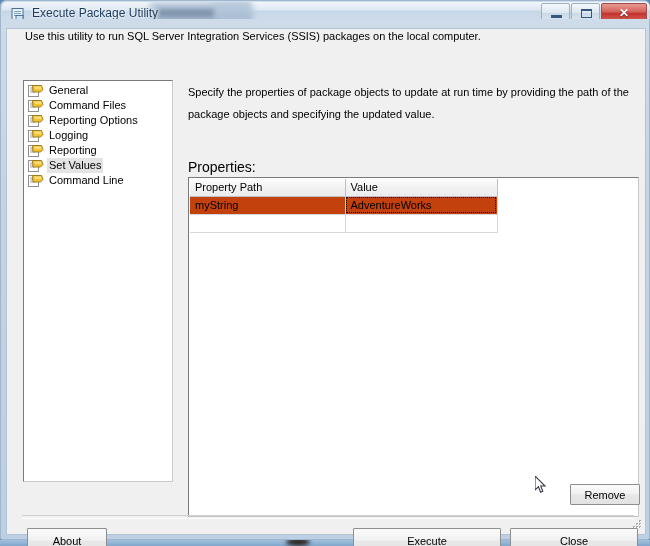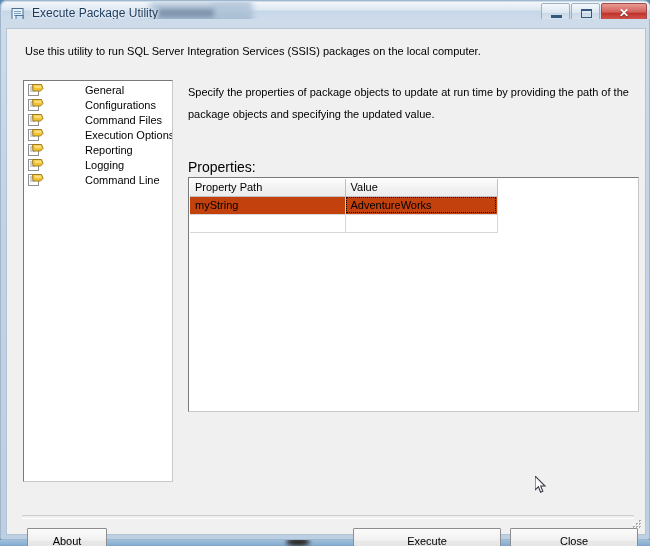--- a/index.html
+++ b/index.html
@@ -135,21 +135,21 @@
     position: absolute;
     left: 5px; top: 27px;
     width: 640px; height: 507px;
     box-sizing: border-box;
     background: #f0f0f0;
     border: 1px solid #b5c4d4;
   }
 
   .header-text {
     position: absolute;
-    left: 18px; top: 16px;
+    left: 18px; top: 1px;
     font-size: 11px;
     color: #000;
     white-space: nowrap;
   }
 
   
   .tree-panel {
     position: absolute;
     left: 16px; top: 51px;
     width: 150px; height: 402px;
@@ -158,25 +158,24 @@
     border: 1px solid #7a7a7a;
     border-right-color: #c8c8c8;
     border-bottom-color: #c8c8c8;
     overflow: hidden;
     padding-top: 2px;
   }
   .tree-item {
     height: 15px;
     line-height: 15px;
     display: flex;
-    align-items: flex-start;
+    align-items: flex-end;
     padding-left: 4px;
     white-space: nowrap;
     font-size: 11px;
-    gap: 36px;
   }
   .tree-item .lbl {
     padding: 0 2px;
   }
   .tree-item.selected .lbl {
     background: #e4e4e4;
   }
   .tree-ico {
     width: 16px; height: 14px;
     margin-right: 3px;
@@ -193,21 +192,21 @@
     line-height: 22px;
   }
   .props-label {
     position: absolute;
     left: 181px; top: 130px;
     font-size: 14px;
   }
   .grid-panel {
     position: absolute;
     left: 181px; top: 148px;
-    width: 451px; height: 235px;
+    width: 451px; height: 340px;
     box-sizing: border-box;
     background: #fff;
     border: 1px solid #7a7a7a;
     border-right-color: #c8c8c8;
     border-bottom-color: #c8c8c8;
     overflow: hidden;
   }
   table.grid {
     border-collapse: collapse;
     table-layout: fixed;
@@ -363,65 +362,65 @@
           </div>
           <div class="tree-item">
             <span class="tree-ico"><svg width="16" height="14" viewBox="0 0 16 14">
                 <rect x="0.5" y="1.5" width="10" height="11" fill="#ffffff" stroke="#8f8f8f" stroke-width="1"></rect>
                 <rect x="2" y="3.5" width="7" height="1" fill="#9aa7b5"></rect>
                 <rect x="2" y="5.5" width="7" height="1" fill="#9aa7b5"></rect>
                 <rect x="2" y="7.5" width="5" height="1" fill="#9aa7b5"></rect>
                 <path d="M4.5 1.5 L13.5 1.5 L15 5.5 L12.5 8 L5 8 Z" fill="#f2c231" stroke="#9a7412" stroke-width="0.9"></path>
                 <path d="M6 2.6 L12.8 2.6 L13.8 5.1 L7.2 5.1 Z" fill="#f8dd7a"></path>
               </svg></span>
-            <span class="lbl">Configurations</span>
-          </div>
-          <div class="tree-item">
-            <span class="tree-ico"><svg width="16" height="14" viewBox="0 0 16 14">
-                <rect x="0.5" y="1.5" width="10" height="11" fill="#ffffff" stroke="#8f8f8f" stroke-width="1"></rect>
-                <rect x="2" y="3.5" width="7" height="1" fill="#9aa7b5"></rect>
-                <rect x="2" y="5.5" width="7" height="1" fill="#9aa7b5"></rect>
-                <rect x="2" y="7.5" width="5" height="1" fill="#9aa7b5"></rect>
-                <path d="M4.5 1.5 L13.5 1.5 L15 5.5 L12.5 8 L5 8 Z" fill="#f2c231" stroke="#9a7412" stroke-width="0.9"></path>
-                <path d="M6 2.6 L12.8 2.6 L13.8 5.1 L7.2 5.1 Z" fill="#f8dd7a"></path>
-              </svg></span>
             <span class="lbl">Command Files</span>
           </div>
           <div class="tree-item">
             <span class="tree-ico"><svg width="16" height="14" viewBox="0 0 16 14">
                 <rect x="0.5" y="1.5" width="10" height="11" fill="#ffffff" stroke="#8f8f8f" stroke-width="1"></rect>
                 <rect x="2" y="3.5" width="7" height="1" fill="#9aa7b5"></rect>
                 <rect x="2" y="5.5" width="7" height="1" fill="#9aa7b5"></rect>
                 <rect x="2" y="7.5" width="5" height="1" fill="#9aa7b5"></rect>
                 <path d="M4.5 1.5 L13.5 1.5 L15 5.5 L12.5 8 L5 8 Z" fill="#f2c231" stroke="#9a7412" stroke-width="0.9"></path>
                 <path d="M6 2.6 L12.8 2.6 L13.8 5.1 L7.2 5.1 Z" fill="#f8dd7a"></path>
               </svg></span>
-            <span class="lbl">Execution Options</span>
+            <span class="lbl">Reporting Options</span>
+          </div>
+          <div class="tree-item">
+            <span class="tree-ico"><svg width="16" height="14" viewBox="0 0 16 14">
+                <rect x="0.5" y="1.5" width="10" height="11" fill="#ffffff" stroke="#8f8f8f" stroke-width="1"></rect>
+                <rect x="2" y="3.5" width="7" height="1" fill="#9aa7b5"></rect>
+                <rect x="2" y="5.5" width="7" height="1" fill="#9aa7b5"></rect>
+                <rect x="2" y="7.5" width="5" height="1" fill="#9aa7b5"></rect>
+                <path d="M4.5 1.5 L13.5 1.5 L15 5.5 L12.5 8 L5 8 Z" fill="#f2c231" stroke="#9a7412" stroke-width="0.9"></path>
+                <path d="M6 2.6 L12.8 2.6 L13.8 5.1 L7.2 5.1 Z" fill="#f8dd7a"></path>
+              </svg></span>
+            <span class="lbl">Logging</span>
           </div>
           <div class="tree-item">
             <span class="tree-ico"><svg width="16" height="14" viewBox="0 0 16 14">
                 <rect x="0.5" y="1.5" width="10" height="11" fill="#ffffff" stroke="#8f8f8f" stroke-width="1"></rect>
                 <rect x="2" y="3.5" width="7" height="1" fill="#9aa7b5"></rect>
                 <rect x="2" y="5.5" width="7" height="1" fill="#9aa7b5"></rect>
                 <rect x="2" y="7.5" width="5" height="1" fill="#9aa7b5"></rect>
                 <path d="M4.5 1.5 L13.5 1.5 L15 5.5 L12.5 8 L5 8 Z" fill="#f2c231" stroke="#9a7412" stroke-width="0.9"></path>
                 <path d="M6 2.6 L12.8 2.6 L13.8 5.1 L7.2 5.1 Z" fill="#f8dd7a"></path>
               </svg></span>
             <span class="lbl">Reporting</span>
           </div>
-          <div class="tree-item">
-            <span class="tree-ico"><svg width="16" height="14" viewBox="0 0 16 14">
-                <rect x="0.5" y="1.5" width="10" height="11" fill="#ffffff" stroke="#8f8f8f" stroke-width="1"></rect>
-                <rect x="2" y="3.5" width="7" height="1" fill="#9aa7b5"></rect>
-                <rect x="2" y="5.5" width="7" height="1" fill="#9aa7b5"></rect>
-                <rect x="2" y="7.5" width="5" height="1" fill="#9aa7b5"></rect>
-                <path d="M4.5 1.5 L13.5 1.5 L15 5.5 L12.5 8 L5 8 Z" fill="#f2c231" stroke="#9a7412" stroke-width="0.9"></path>
-                <path d="M6 2.6 L12.8 2.6 L13.8 5.1 L7.2 5.1 Z" fill="#f8dd7a"></path>
-              </svg></span>
-            <span class="lbl">Logging</span>
+          <div class="tree-item selected">
+            <span class="tree-ico"><svg width="16" height="14" viewBox="0 0 16 14">
+                <rect x="0.5" y="1.5" width="10" height="11" fill="#ffffff" stroke="#8f8f8f" stroke-width="1"></rect>
+                <rect x="2" y="3.5" width="7" height="1" fill="#9aa7b5"></rect>
+                <rect x="2" y="5.5" width="7" height="1" fill="#9aa7b5"></rect>
+                <rect x="2" y="7.5" width="5" height="1" fill="#9aa7b5"></rect>
+                <path d="M4.5 1.5 L13.5 1.5 L15 5.5 L12.5 8 L5 8 Z" fill="#f2c231" stroke="#9a7412" stroke-width="0.9"></path>
+                <path d="M6 2.6 L12.8 2.6 L13.8 5.1 L7.2 5.1 Z" fill="#f8dd7a"></path>
+              </svg></span>
+            <span class="lbl">Set Values</span>
           </div>
           <div class="tree-item">
             <span class="tree-ico"><svg width="16" height="14" viewBox="0 0 16 14">
                 <rect x="0.5" y="1.5" width="10" height="11" fill="#ffffff" stroke="#8f8f8f" stroke-width="1"></rect>
                 <rect x="2" y="3.5" width="7" height="1" fill="#9aa7b5"></rect>
                 <rect x="2" y="5.5" width="7" height="1" fill="#9aa7b5"></rect>
                 <rect x="2" y="7.5" width="5" height="1" fill="#9aa7b5"></rect>
                 <path d="M4.5 1.5 L13.5 1.5 L15 5.5 L12.5 8 L5 8 Z" fill="#f2c231" stroke="#9a7412" stroke-width="0.9"></path>
                 <path d="M6 2.6 L12.8 2.6 L13.8 5.1 L7.2 5.1 Z" fill="#f8dd7a"></path>
               </svg></span>
@@ -446,20 +445,21 @@
                 <td class="col-value focused">AdventureWorks</td>
               </tr>
               <tr>
                 <td class="col-path"></td>
                 <td class="col-value"></td>
               </tr>
             </tbody>
         </table>
       </div>
 
+      <button class="btn" id="remove-btn">Remove</button>
 
       <div class="separator"></div>
 
       <button class="btn" id="about-btn">About</button>
       <button class="btn" id="execute-btn">Execute</button>
       <button class="btn" id="close-btn">Close</button>
 
       <span class="grip">
         <svg width="12" height="12" viewBox="0 0 12 12">
           <g fill="#a8a8a8">

